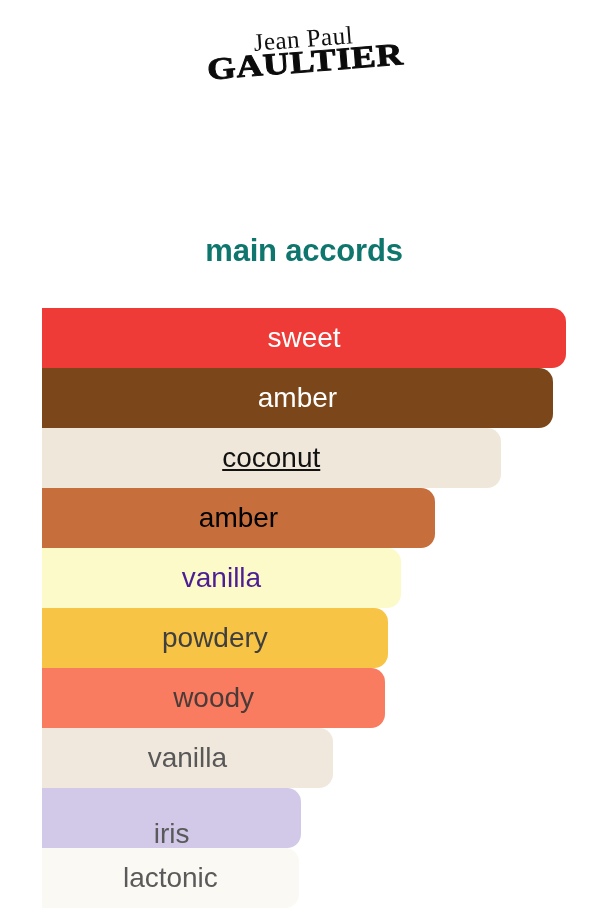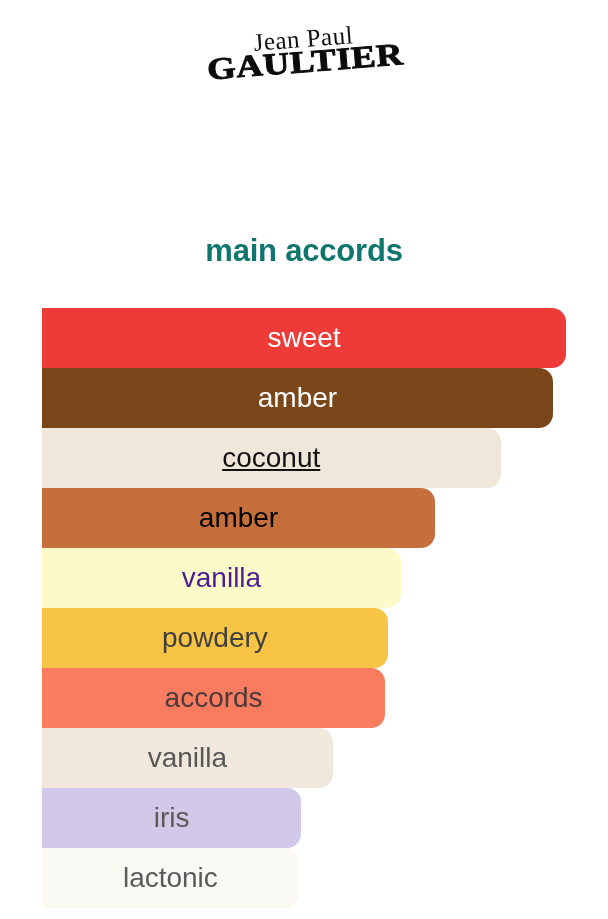--- a/index.html
+++ b/index.html
@@ -128,26 +128,26 @@
       <div class="accord-row" style="width: 75%; background: rgb(198, 110, 60);">
         <span class="accord-label" style="color: #000000;">amber</span>
       </div>
       <div class="accord-row" style="width: 68.5%; background: rgb(252, 250, 200);">
         <span class="accord-label" style="color: #4c1d95;">vanilla</span>
       </div>
       <div class="accord-row" style="width: 66%; background: rgb(247, 196, 69);">
         <span class="accord-label" style="color: rgb(63, 63, 63);">powdery</span>
       </div>
       <div class="accord-row" style="width: 65.5%; background: rgb(249, 123, 96);">
-        <span class="accord-label" style="color: rgb(74, 59, 56);">accords</span>
+        <span class="accord-label" style="color: rgb(74, 59, 56);">woody</span>
       </div>
       <div class="accord-row" style="width: 55.5%; background: rgb(240, 232, 220);">
         <span class="accord-label" style="color: rgb(88, 88, 88);">vanilla</span>
       </div>
-      <div class="accord-row" style="width: 49.5%; background: rgb(210, 201, 232);">
+      <div class="accord-row" style="width: 49.5%; background: rgb(210, 201, 232); align-items: flex-end;">
         <span class="accord-label" style="color: rgb(90, 90, 90);">iris</span>
       </div>
       <div class="accord-row" style="width: 49%; background: rgb(251, 249, 244);">
         <span class="accord-label" style="color: rgb(90, 90, 90);">lactonic</span>
       </div>
     </div>
 
 </div>
 
 </body></html>

